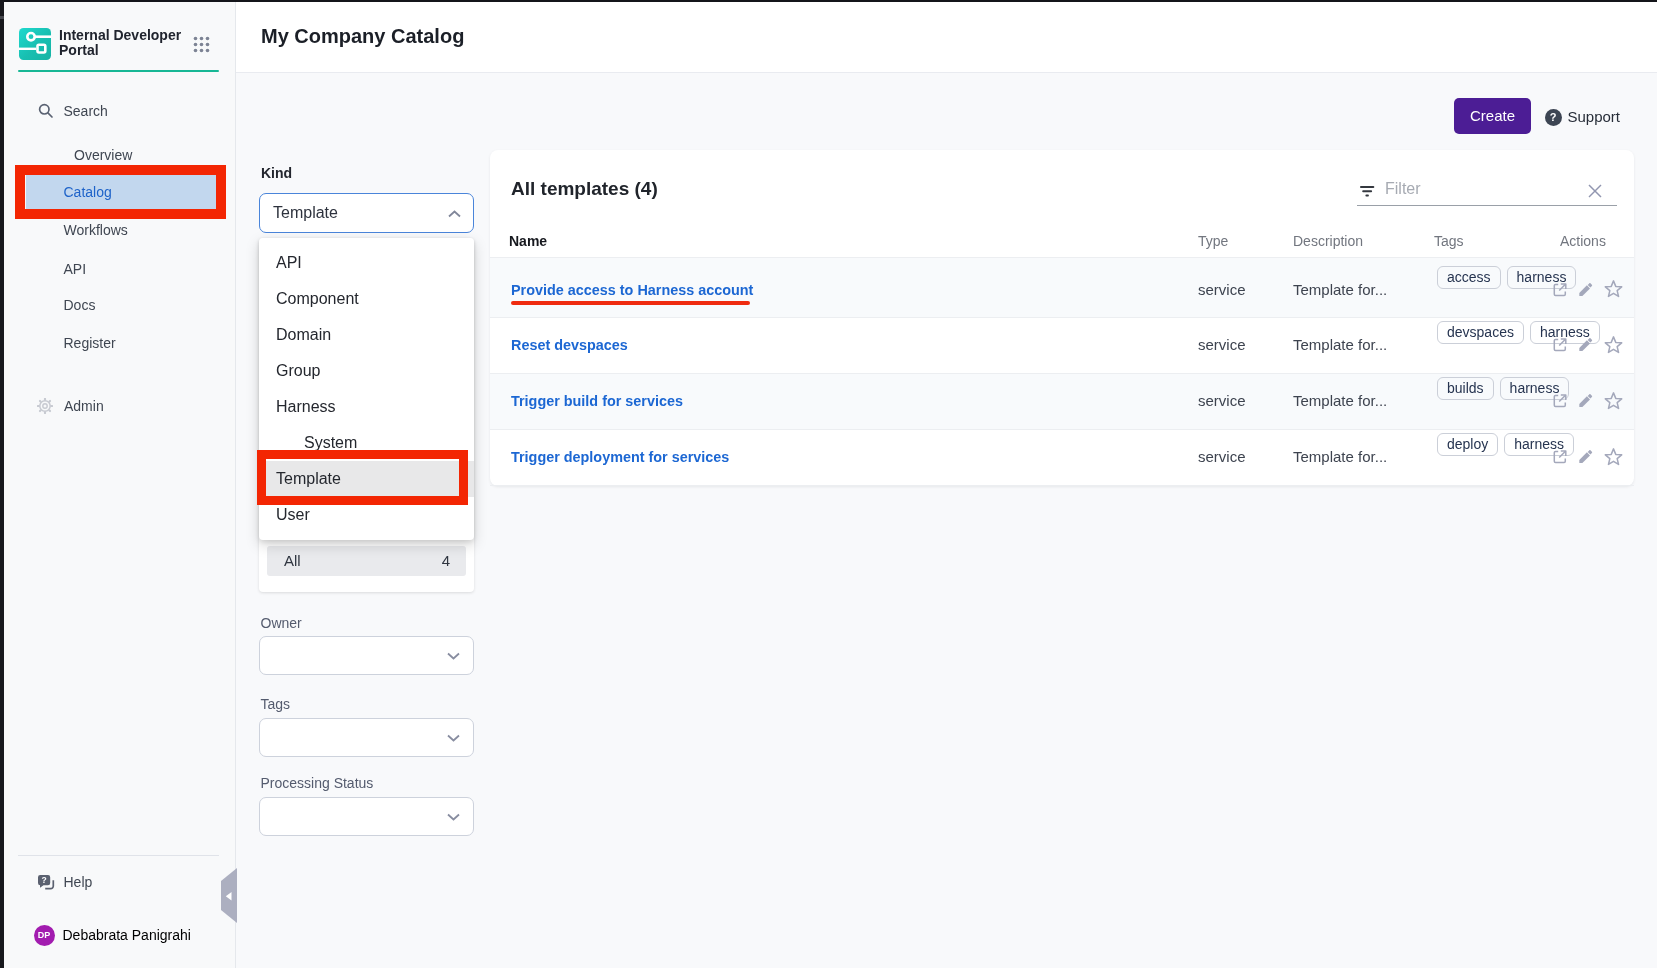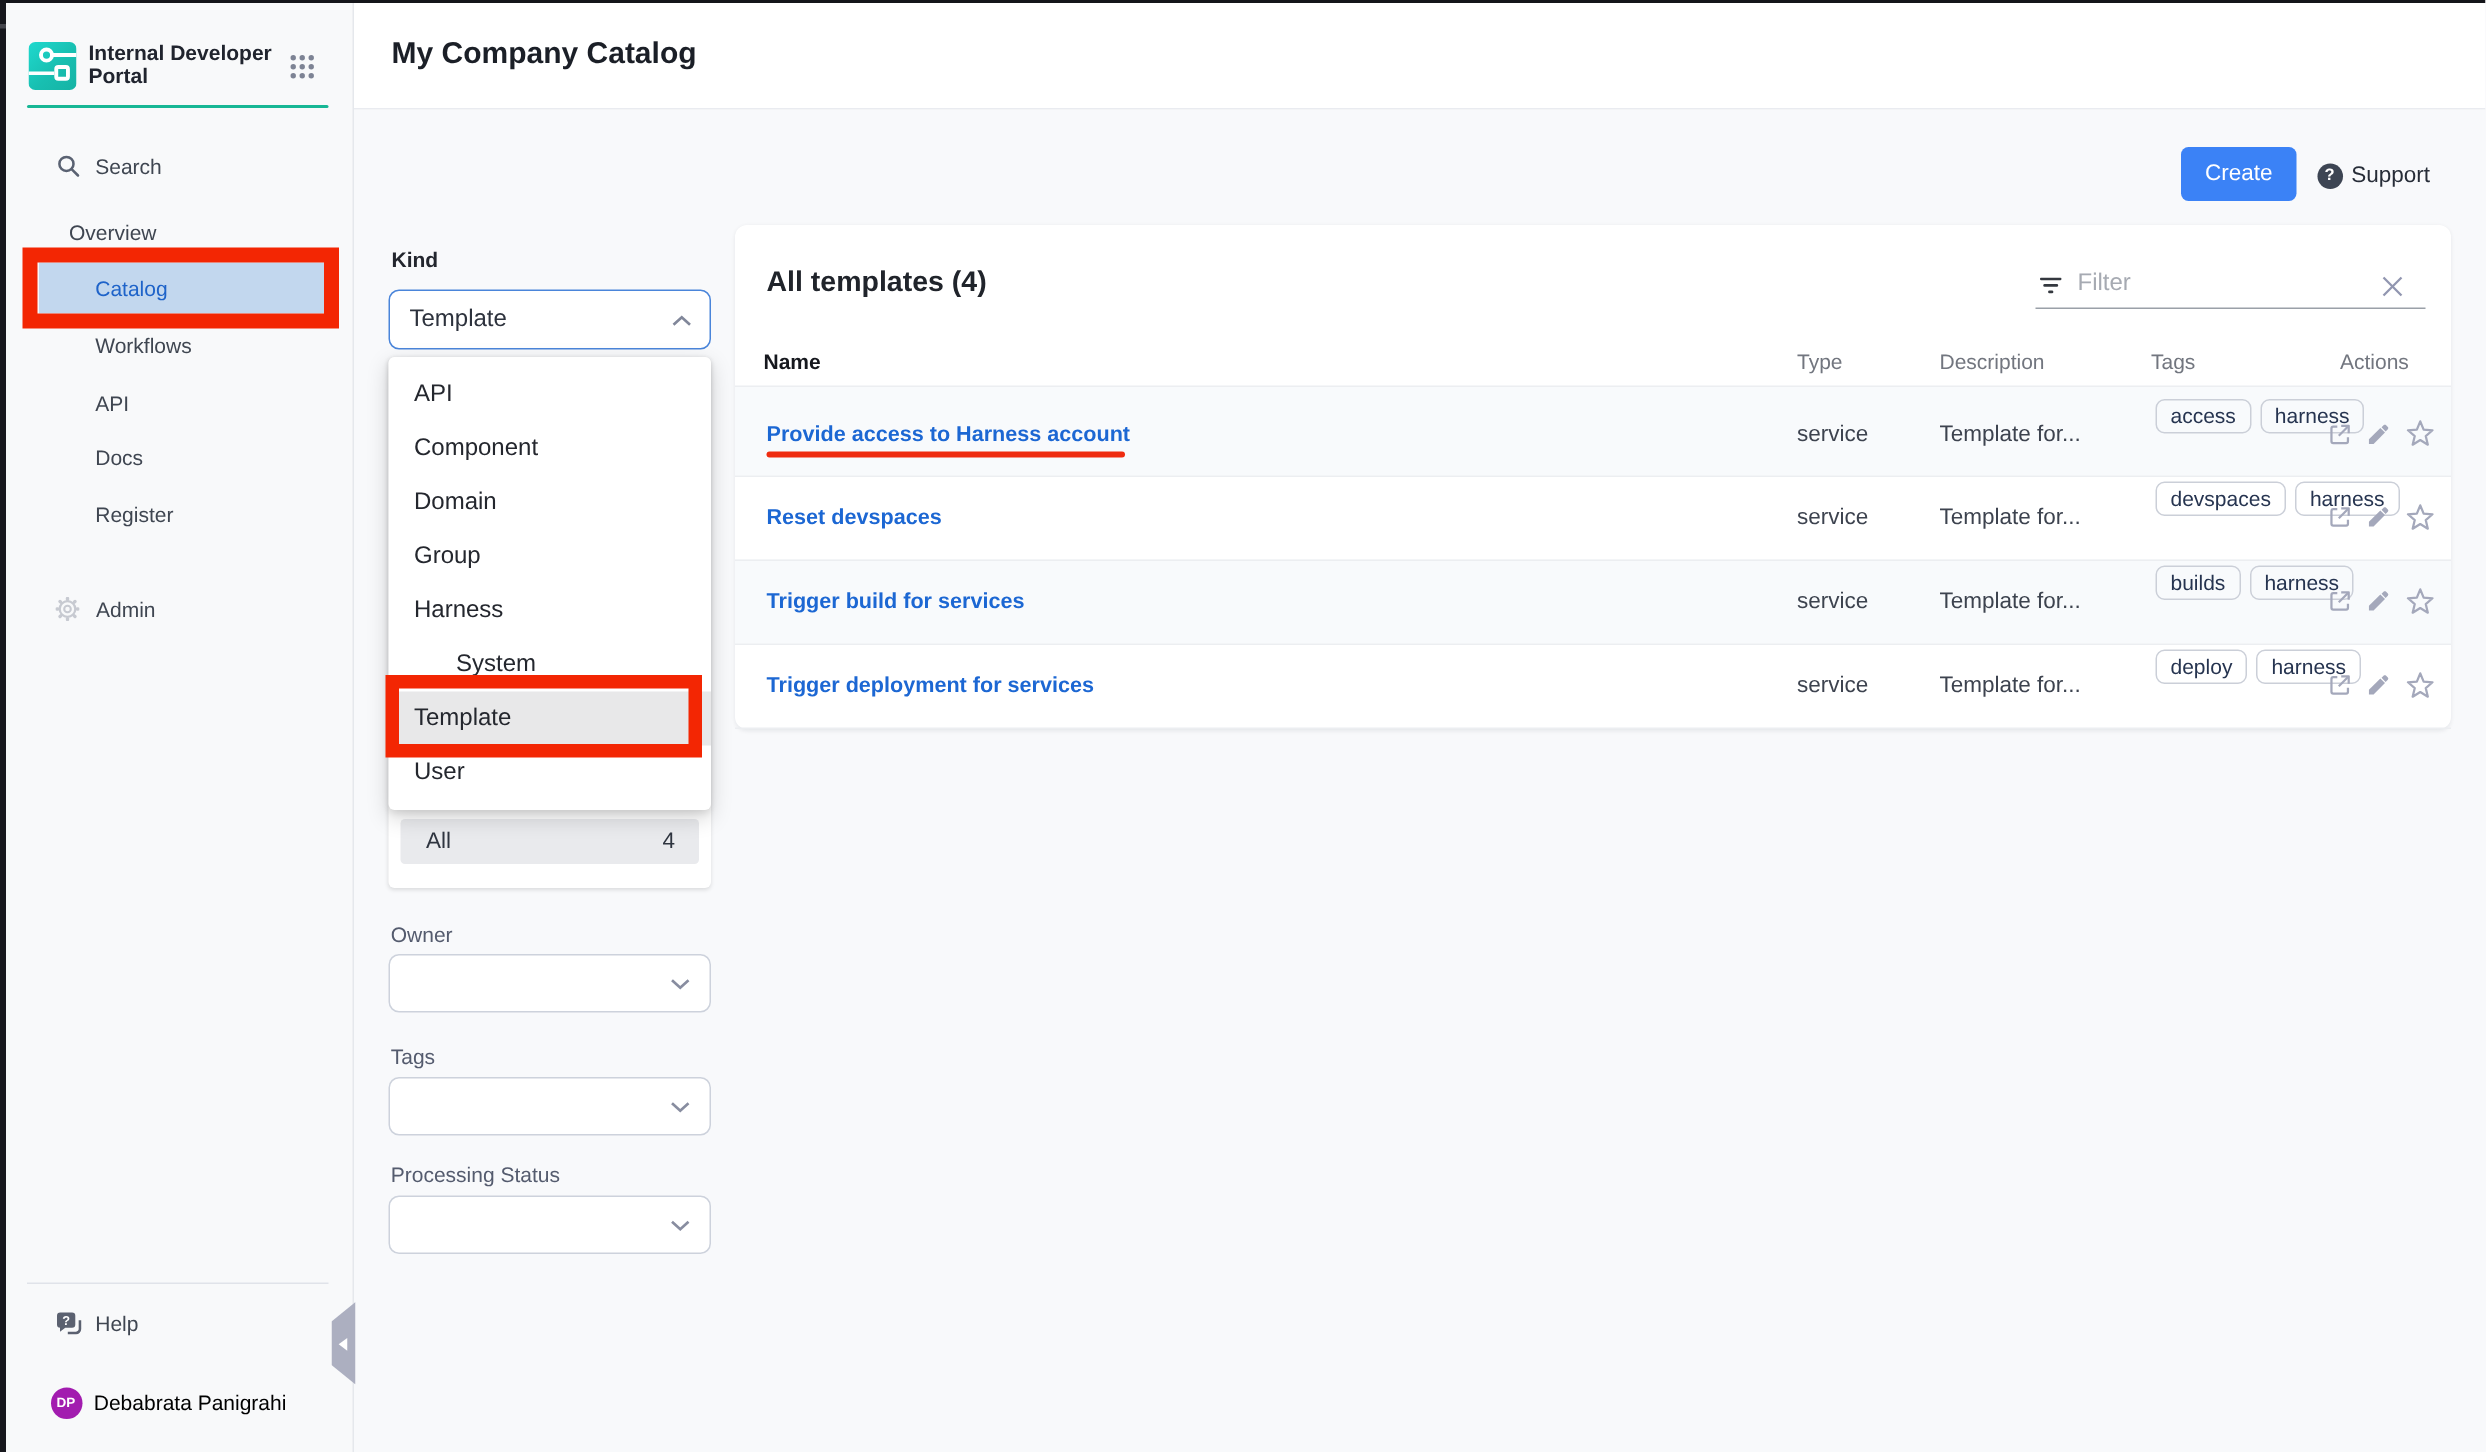--- a/index.html
+++ b/index.html
@@ -23,21 +23,21 @@
   #gear-ic { left:37px; top:398px; }
   #botline { left:18px; top:855px; width:201px; height:1px; background:#e0e3e9; }
   #help-ic { left:37px; top:874px; }
   #avatar { left:33.5px; top:925px; width:21px; height:21px; border-radius:50%; background:#a21caf; color:#fff; font-size:9px; font-weight:700; text-align:center; line-height:21px; }
   #uname { left:62.5px; top:926.5px; font-size:14px; font-weight:500; color:#000000; }
   #collapser { left:220.5px; top:868px; }
   
   #header { left:236px; top:2px; width:1421px; height:71px; background:#fff; border-bottom:1px solid #e9ebf0; }
   #htitle { left:261px; top:25px; font-size:20px; font-weight:700; color:#1b1f27; }
   
-  #createbtn { left:1454px; top:98px; width:77px; height:36px; border-radius:5px; background:#3b82f6; color:#fff; font-size:15px; font-weight:500; text-align:center; line-height:36px; }
+  #createbtn { left:1454px; top:98px; width:77px; height:36px; border-radius:5px; background:#4c1d95; color:#fff; font-size:15px; font-weight:500; text-align:center; line-height:36px; }
   #supq { left:1544.5px; top:108.5px; width:17px; height:17px; border-radius:50%; background:#3d4553; color:#fff; font-size:11px; font-weight:700; text-align:center; line-height:17px; }
   #suptext { left:1567.5px; top:108px; font-size:15px; font-weight:500; color:#272d38; line-height:18px; }
   
   .flabel { font-size:14px; color:#545b6e; height:18px; line-height:18px; }
   #kindlabel { left:261px; top:164px; font-weight:700; color:#23262e; }
   .selbox { left:259px; width:215px; height:39px; background:#fff; border:1px solid #cdd2dc; border-radius:7px; }
   #kindsel { top:193px; height:40px; border-color:#4a85da; font-size:16px; color:#2d323d; line-height:38px; padding-left:13px; }
   #facetcard { left:259px; top:238px; width:215px; height:354px; background:#fff; border-radius:4px; box-shadow:0 1px 3px rgba(0,0,0,.12); }
   #allrow { left:267px; top:546px; width:199px; height:30px; background:#e9eaed; border-radius:3px; font-size:15px; color:#2f3540; line-height:30px; }
   #dropdown { left:259px; top:238px; width:215px; height:302px; background:#fff; border-radius:4px; box-shadow:0 5px 14px rgba(0,0,0,.17), 0 2px 5px rgba(0,0,0,.09); z-index:10; }
@@ -91,21 +91,21 @@
         <circle cx="2.5" cy="14.5" r="1.8"></circle>
         <circle cx="8.5" cy="14.5" r="1.8"></circle>
         <circle cx="14.5" cy="14.5" r="1.8"></circle>
       </svg></div>
   <div id="tealline" class="abs"></div>
   <div id="search-ic" class="abs"><svg width="16" height="16" viewBox="0 0 16 16" fill="none" stroke="#5a6272" stroke-width="1.7">
         <circle cx="6.3" cy="6.3" r="4.7"></circle>
         <line x1="9.9" y1="9.9" x2="14" y2="14" stroke-linecap="round"></line>
       </svg></div>
   <div class="abs navtext" style="left:63.5px; top:102px;">Search</div>
-  <div class="abs navtext" style="left:46px; top:145.5px;">Overview</div>
+  <div class="abs navtext" style="left:74px; top:145.5px;">Overview</div>
   <div id="catalog-bg" class="abs"></div>
   <div class="abs navtext" style="left:63.5px; top:183px; color:#1e63c9; z-index:2;">Catalog</div>
   <div id="catalog-red" class="abs"></div>
   <div class="abs navtext" style="left:63.5px; top:220.5px;">Workflows</div>
   <div class="abs navtext" style="left:63.5px; top:259.5px;">API</div>
   <div class="abs navtext" style="left:63.5px; top:295.5px;">Docs</div>
   <div class="abs navtext" style="left:63.5px; top:333.5px;">Register</div>
   <div id="gear-ic" class="abs"><svg width="16" height="16" viewBox="0 0 16 16" fill="none" stroke="#c7cad1">
         <circle cx="8" cy="8" r="5.2" stroke-width="1.5"></circle>
         <circle cx="8" cy="8" r="2.2" stroke-width="1.4"></circle>

